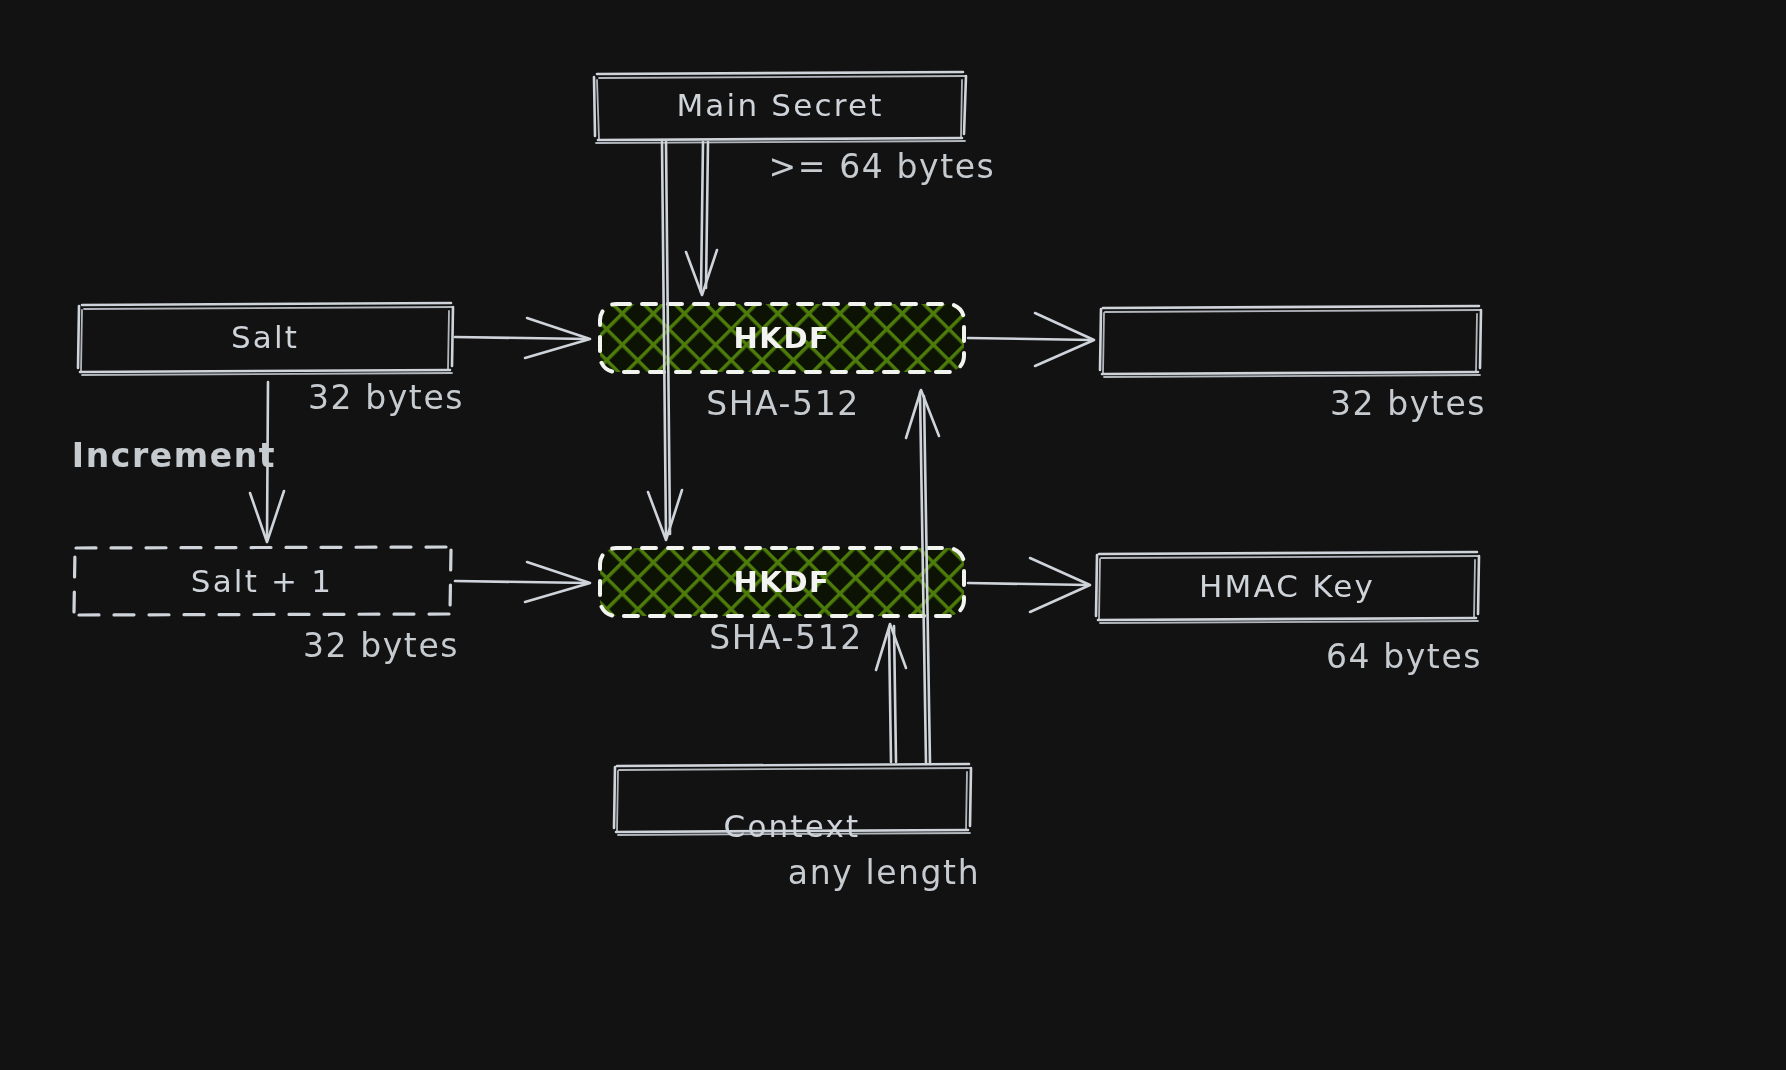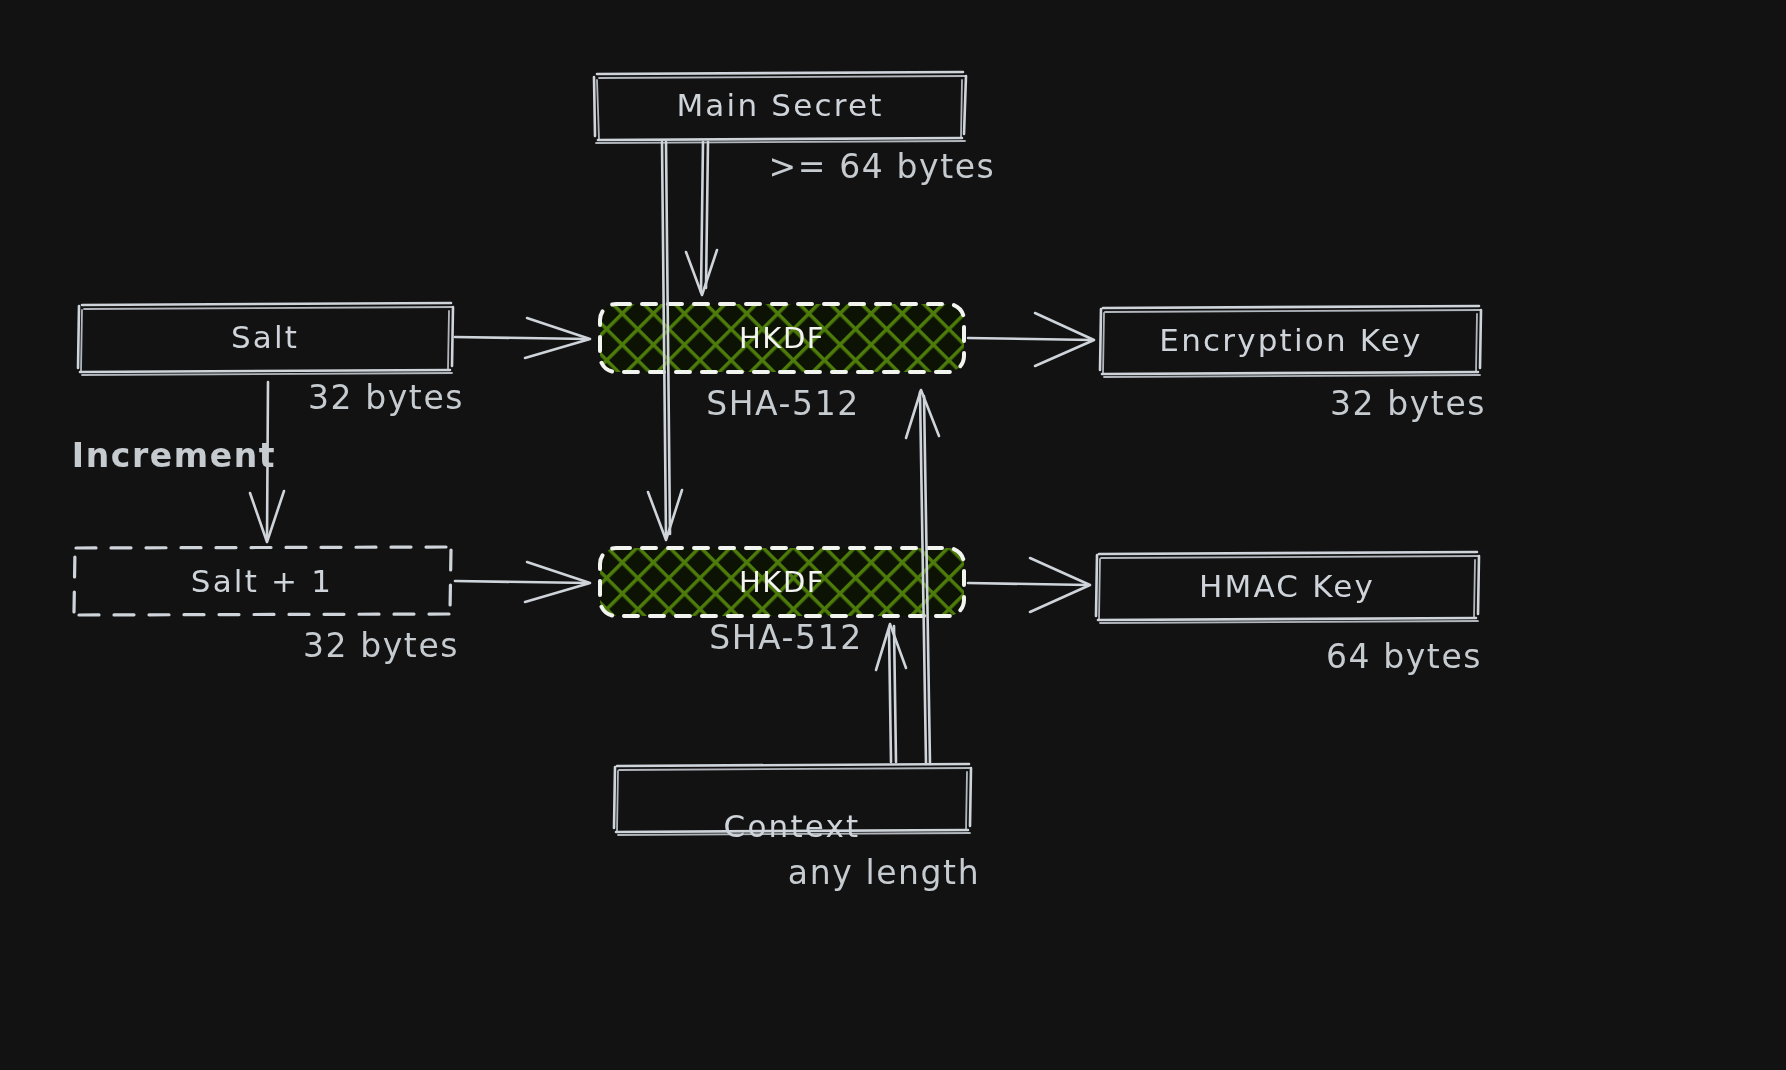--- a/index.html
+++ b/index.html
@@ -9,21 +9,21 @@
   .node-label{
     position:absolute;
     color:#ced4da;
     font-family:"DejaVu Sans",sans-serif;
     font-size:31px;
     letter-spacing:2.2px;
     white-space:nowrap;
     transform:translate(-50%,-50%);
     pointer-events:none;
   }
-  .node-label.proc{color:#f3f4f2;font-weight:400;letter-spacing:1.6px;font-size:29px;}
+  .node-label.proc{color:#f3f4f2;font-weight:700;letter-spacing:1.6px;font-size:29px;}
   .annot{
     position:absolute;
     color:#c6cbd0;
     font-family:"DejaVu Sans",sans-serif;
     font-size:33px;
     letter-spacing:1.6px;
     white-space:nowrap;
     transform:translate(-50%,-50%);
     pointer-events:none;
   }
@@ -133,21 +133,20 @@
       </g>
 
     </g>
   </svg>
 
   <div class="node-label" style="left:780px;top:105px;">Main Secret</div>
   <div class="node-label" style="left:265px;top:337px;">Salt</div>
   <div class="node-label" style="left:262px;top:581px;">Salt + 1</div>
   <div class="node-label proc" style="left:782px;top:338px;">HKDF</div>
   <div class="node-label proc" style="left:782px;top:582px;">HKDF</div>
-  <div class="node-label" style="left:1291px;top:340px;">Encryption Key</div>
   <div class="node-label" style="left:1287px;top:586px;">HMAC Key</div>
   <div class="node-label" style="left:792px;top:826px;">Context</div>
 
   <div class="annot" style="left:882px;top:166px;">&gt;= 64 bytes</div>
   <div class="annot" style="left:386px;top:397px;">32 bytes</div>
   <div class="annot" style="left:381px;top:645px;">32 bytes</div>
   <div class="annot" style="left:174px;top:455px;font-weight:bold;">Increment</div>
   <div class="annot" style="left:783px;top:403px;">SHA-512</div>
   <div class="annot" style="left:786px;top:637px;">SHA-512</div>
   <div class="annot" style="left:1408px;top:403px;">32 bytes</div>

